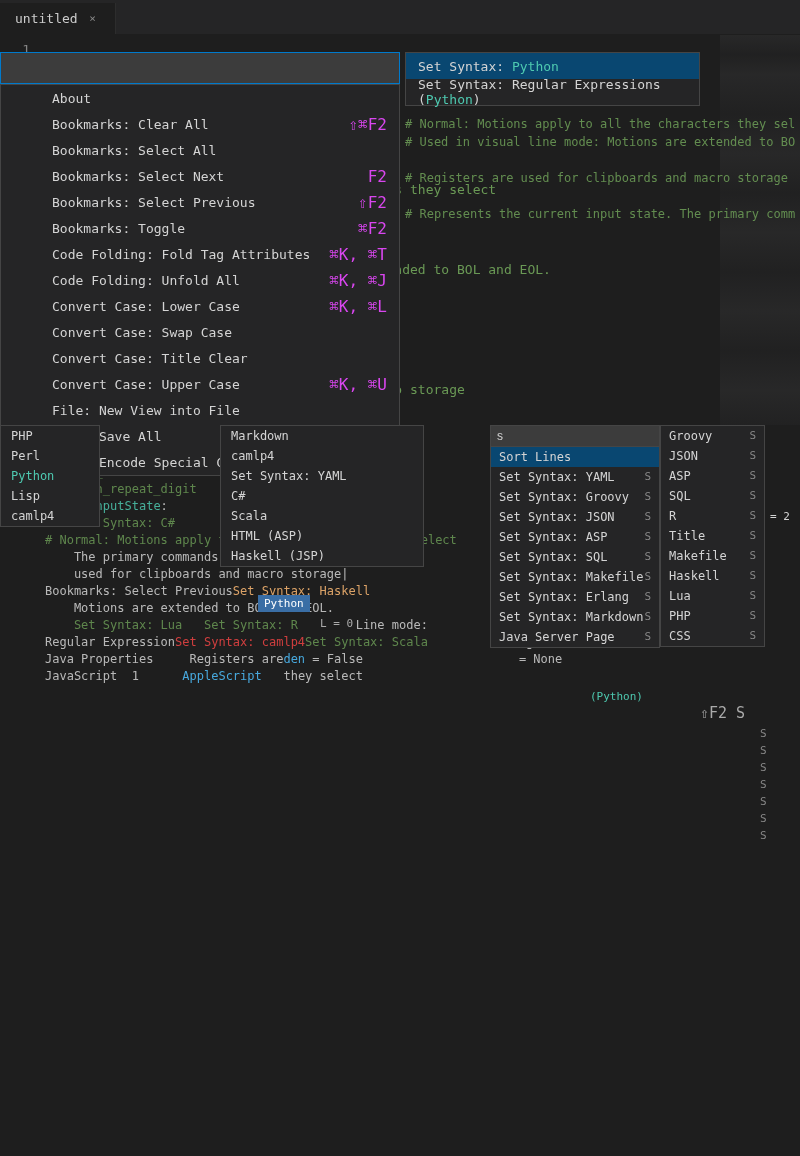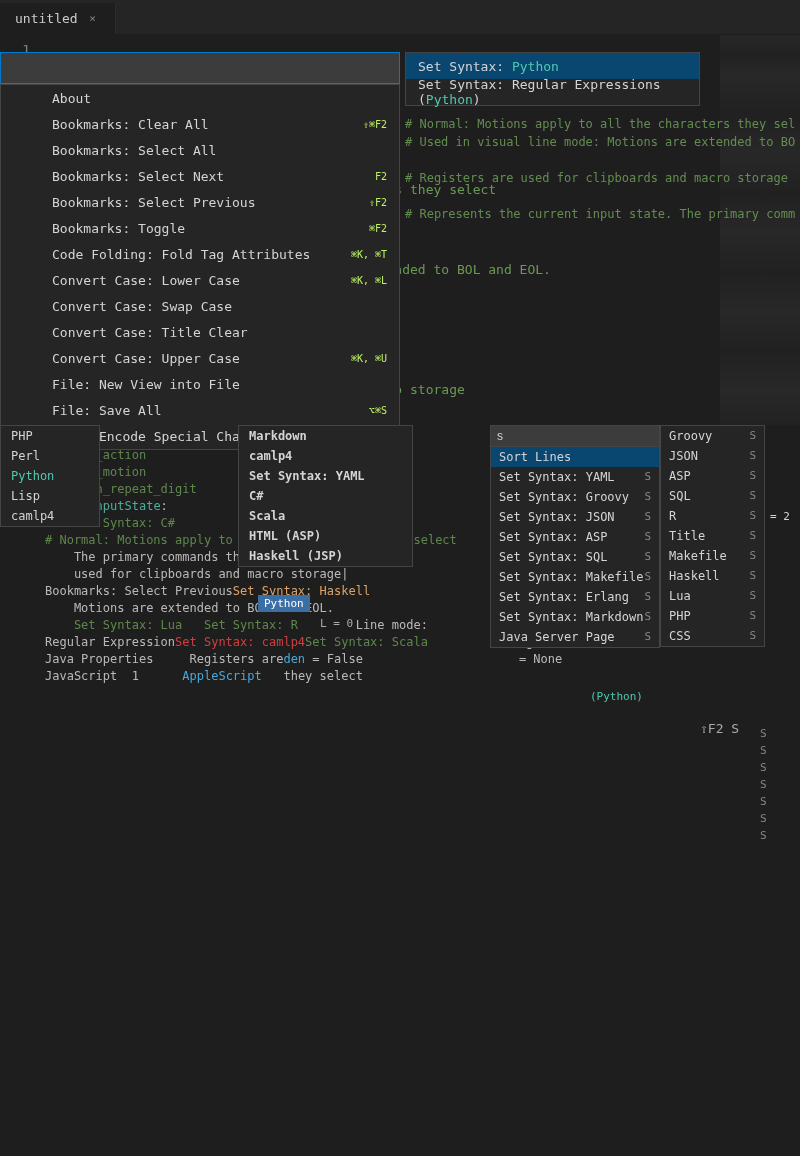--- a/index.html
+++ b/index.html
@@ -170,22 +170,22 @@
     .menu-item {
       padding: 5px 12px;
       display: flex;
       justify-content: space-between;
       align-items: center;
       color: #d4d4d4;
       cursor: pointer;
       height: 26px;
     }
     .menu-item .shortcut {
-      color: #bef264;
-      font-size: 10px;
+      color: #d946ef;
+      font-size: 16px;
     }
     .menu-item.about {
       color: #d4d4d4;
       font-weight: normal;
     }
 
     
     .set-syntax-popup {
       position: absolute;
       top: 395px;
@@ -357,20 +357,24 @@
     </div>
     <div class="menu-item">
       <span>Bookmarks: Toggle</span>
       <span class="shortcut">⌘F2</span>
     </div>
     <div class="menu-item">
       <span>Code Folding: Fold Tag Attributes</span>
       <span class="shortcut">⌘K, ⌘T</span>
     </div>
     <div class="menu-item">
+      <span>Code Folding: Unfold All</span>
+      <span class="shortcut">⌘K, ⌘J</span>
+    </div>
+    <div class="menu-item">
       <span>Convert Case: Lower Case</span>
       <span class="shortcut">⌘K, ⌘L</span>
     </div>
     <div class="menu-item">
       <span>Convert Case: Swap Case</span>
     </div>
     <div class="menu-item">
       <span>Convert Case: Title Clear</span>
     </div>
     <div class="menu-item">
@@ -434,21 +438,21 @@
     </div>
 
     <div class="mini-menu" style="top: 0; left: 0; width: 100px;">
       <div class="mini-menu-item">PHP</div>
       <div class="mini-menu-item">Perl</div>
       <div class="mini-menu-item selected" style="color:#4ec9b0;">Python</div>
       <div class="mini-menu-item">Lisp</div>
       <div class="mini-menu-item">camlp4</div>
     </div>
 
-    <div class="mini-menu" style="top: 0; left: 238px; width: 175px; font-weight: bold;">
+    <div class="mini-menu" style="top: 0; left: 220px; width: 204px;">
       <div class="mini-menu-item">Markdown</div>
       <div class="mini-menu-item">camlp4</div>
       <div class="mini-menu-item">Set Syntax: YAML</div>
       <div class="mini-menu-item">C#</div>
       <div class="mini-menu-item">Scala</div>
       <div class="mini-menu-item">HTML (ASP)</div>
       <div class="mini-menu-item">Haskell (JSP)</div>
     </div>
 
     <div class="sub-panel" style="top: 0; left: 490px; width: 170px; border: 1px solid #454545;">
@@ -543,21 +547,21 @@
           <span style="color:#888; font-size:11px;">S</span>
       </div>
     </div>
 
     <div style="position:absolute; top:170px; left:258px; background:#3a6ea5; color:#fff; padding:2px 6px; font-size:11px; z-index:35;">Python</div>
 
     <div style="position:absolute; top:192px; left:320px; color:#aaa; font-size:11px; z-index:35;text-align:right;">L = 0</div>
 
     <div style="position:absolute; top:265px; left:590px; color:#4ec9b0; font-size:11px; z-index:35;">(Python)</div>
 
-    <div style="position:absolute; top:296px; left:700px; color:#aaa; font-size:13px; z-index:35;">⇧F2 S</div>
+    <div style="position:absolute; top:279px; left:700px; color:#aaa; font-size:15px; z-index:35;">⇧F2 S</div>
 
     <div style="position:absolute; top:300px; left:760px; color:#888; font-size:11px; z-index:35; line-height:17px;">S<br>S<br>S<br>S<br>S<br>S<br>S</div>
 
     <div style="position:absolute; top:85px; left:770px; color:#d4d4d4; font-size:11px; z-index:35;">= 2</div>
 
   </div>
 
 </div>
 
 </body></html>

